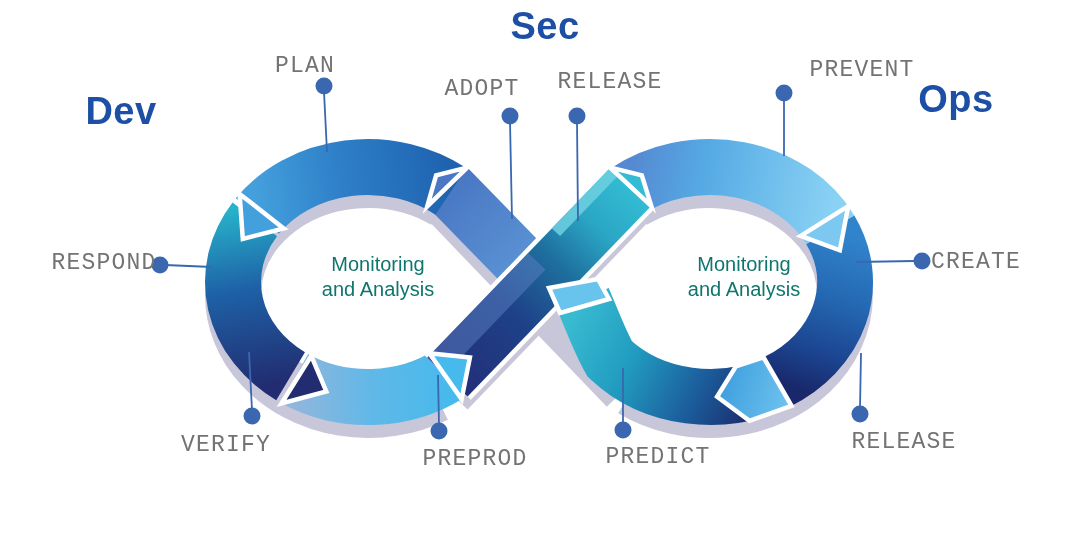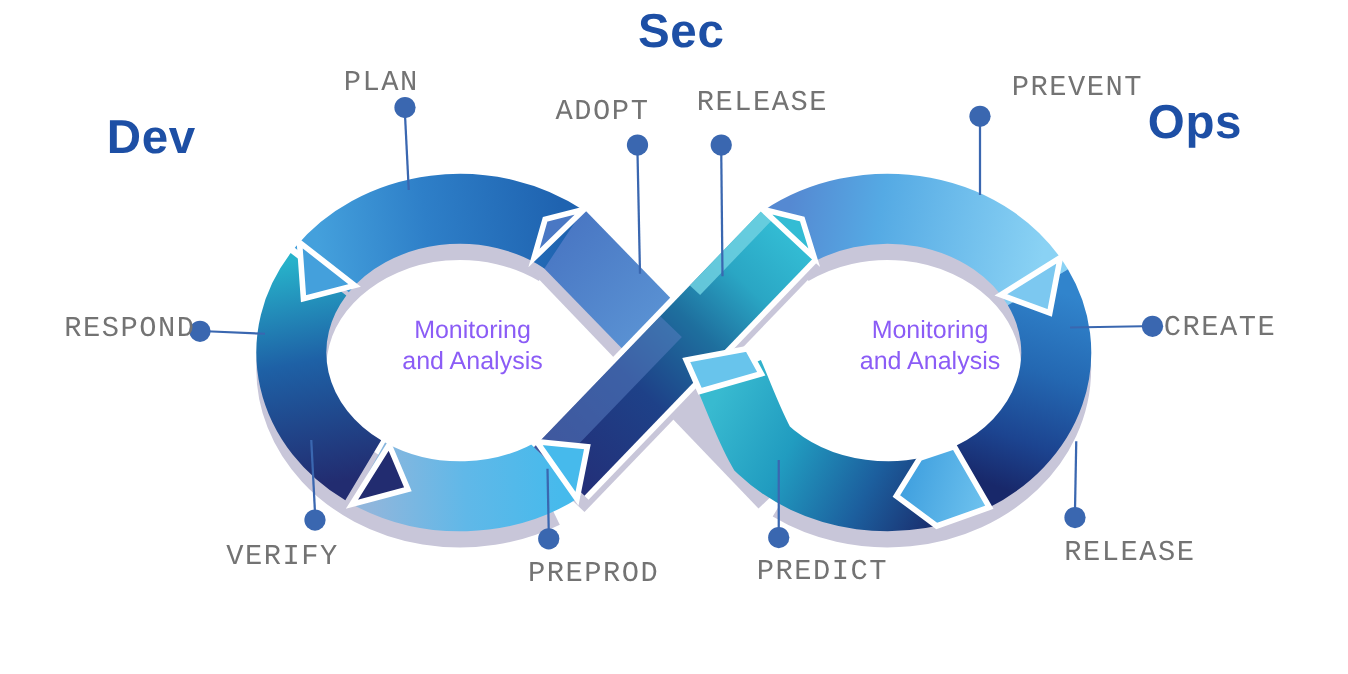--- a/index.html
+++ b/index.html
@@ -25,21 +25,21 @@
   .l-release{left:610px;top:82px;}
   .l-prevent{left:819px;top:70px;margin-left:43px;}
   .l-create{left:104px;top:263px;}
   .l-detect{left:976px;top:262px;}
   .l-verify{left:226px;top:445px;}
   .l-preprod{left:475px;top:459px;}
   .l-predict{left:658px;top:457px;}
   .l-respond{left:904px;top:442px;}
   .mon{
     position:absolute;transform:translate(-50%,-50%);
-    font-size:20px;line-height:25px;color:#8b5cf6;text-align:center;white-space:nowrap;
+    font-size:20px;line-height:25px;color:#0f766e;text-align:center;white-space:nowrap;
   }
   .mon-left{left:378px;top:277px;}
   .mon-right{left:744px;top:277px;}
 </style>
 </head>
 <body>
 
 <div class="stage">
 
   <svg width="1078" height="539" viewBox="0 0 1078 539">

